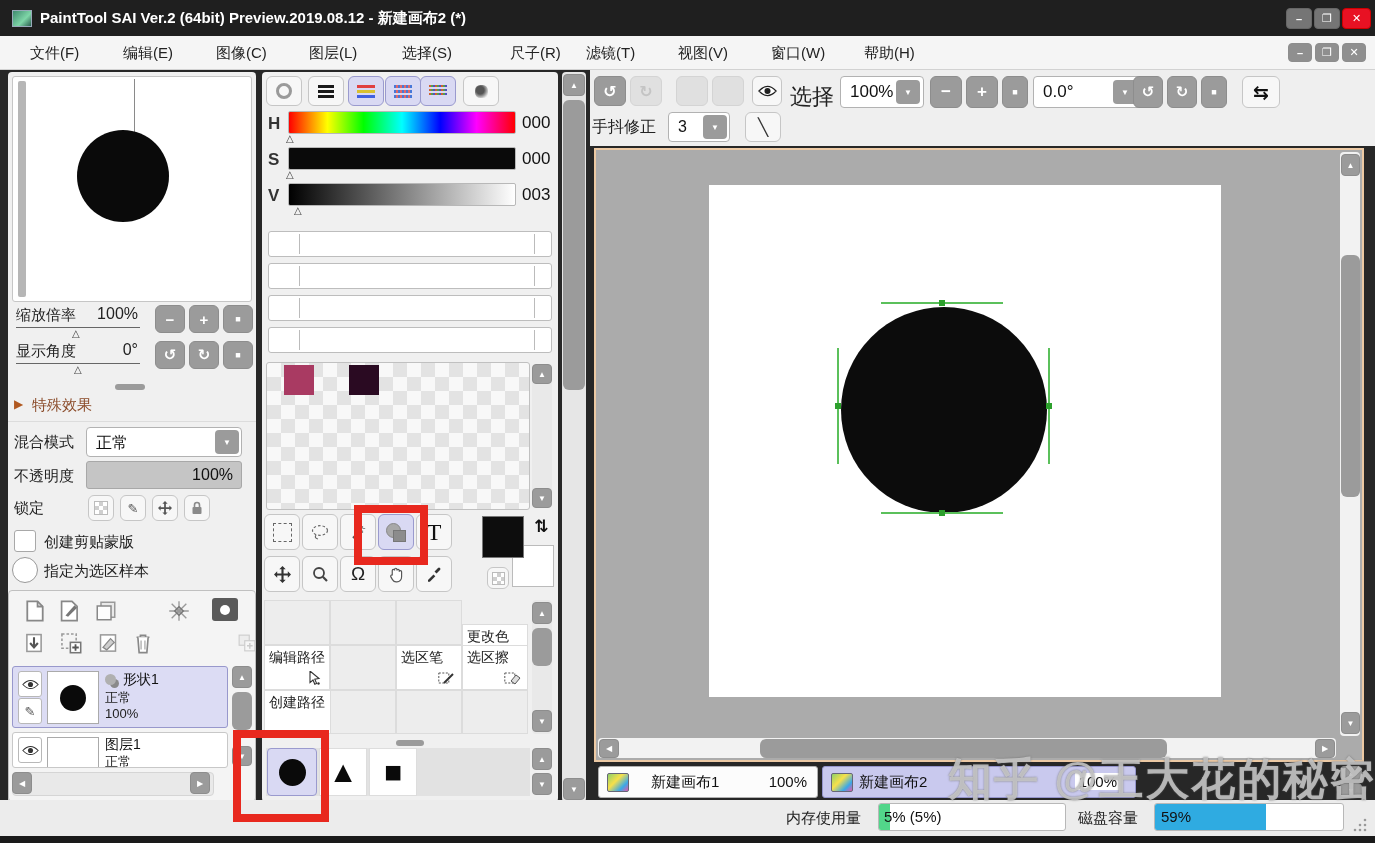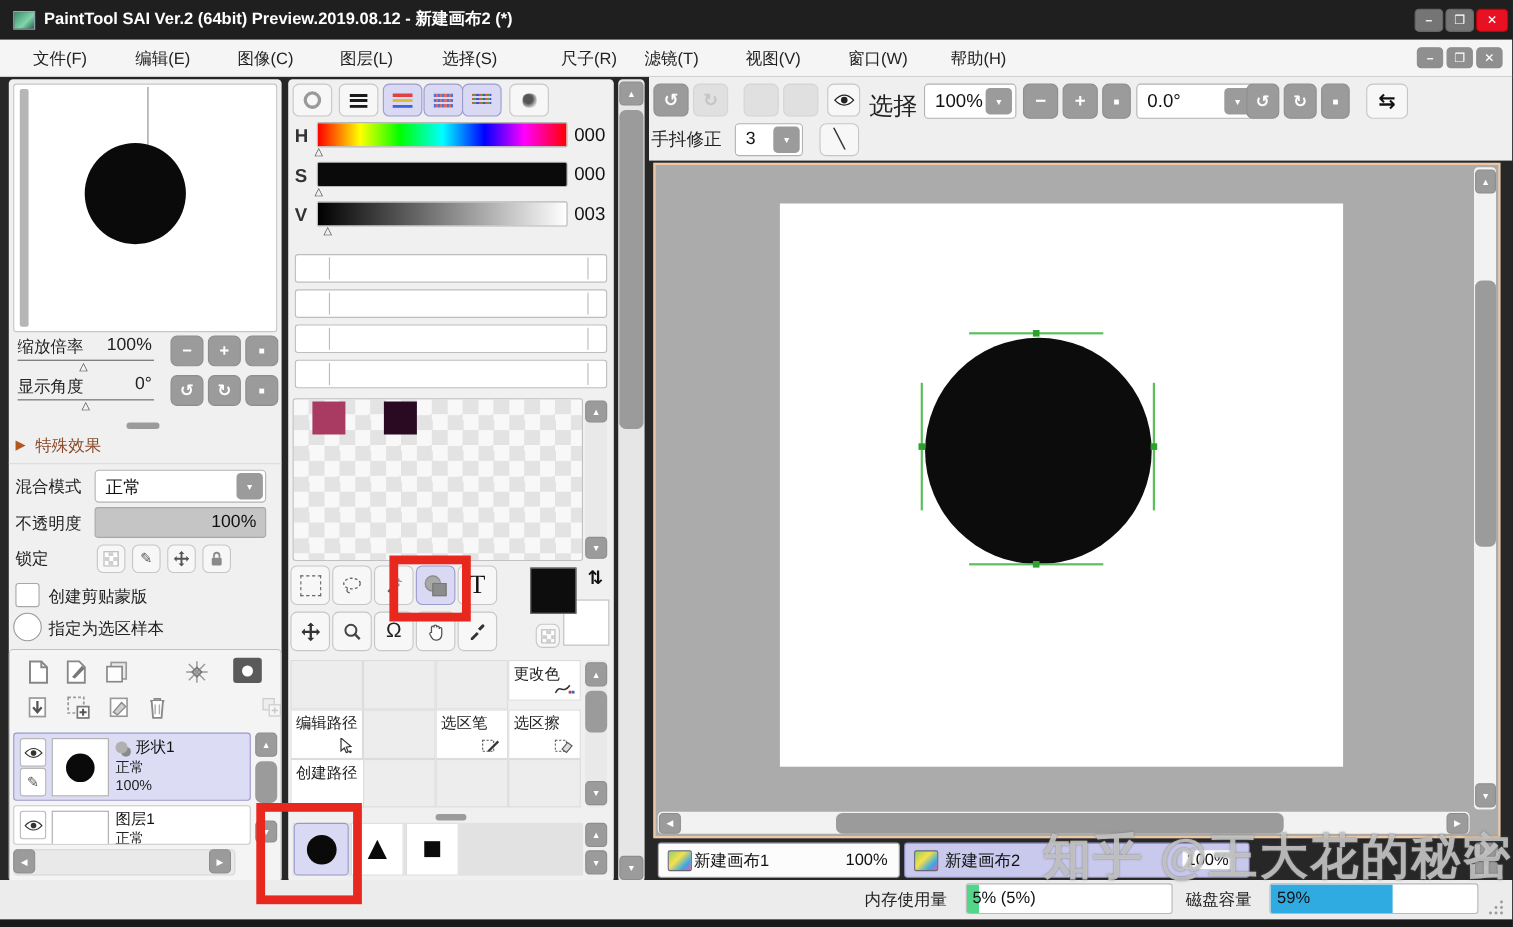--- a/index.html
+++ b/index.html
@@ -324,21 +324,21 @@
   <div class="toolbtn" style="left:416px;top:556px;">
     <svg width="16" height="16" viewBox="0 0 16 16">
         <path d="M2 14 l5.5-5.5 1.8 1.8 L3.8 15.8 H2 Z" fill="#333"></path>
         <path d="M8.5 5.5 l2 2 L14 4 a1.4 1.4 0 0 0 -2 -2 Z" fill="#333"></path>
       </svg>
   </div>
 
   <div class="cell" style="left:264px;top:600px;width:66px;height:45px;"></div>
   <div class="cell" style="left:330px;top:600px;width:66px;height:45px;"></div>
   <div class="cell" style="left:396px;top:600px;width:66px;height:45px;"></div>
-  <div class="cell filled" style="left:462px;top:600px;width:66px;height:37px;">
+  <div class="cell filled" style="left:462px;top:624px;width:66px;height:37px;">
     <span class="cap">更改色</span>
     <svg style="position:absolute;right:4px;bottom:3px;" width="20" height="14" viewBox="0 0 20 14">
         <path d="M2 11 C6 2 9 13 15 4" fill="none" stroke="#333" stroke-width="1.4"></path>
         <rect x="14" y="9" width="2.5" height="2.5" fill="#c33"></rect>
         <rect x="16.8" y="9" width="2.5" height="2.5" fill="#36c"></rect>
       </svg>
   </div>
   <div class="cell filled" style="left:264px;top:645px;width:66px;height:45px;">
     <span class="cap">编辑路径</span>
     <svg style="position:absolute;right:8px;bottom:4px;" width="12" height="14" viewBox="0 0 12 14">
@@ -452,21 +452,21 @@
     <div class="scrollthumb" style="left:745px;top:105px;width:19px;height:242px;"></div>
     <div class="btn sm" style="left:745px;top:562px;width:19px;height:22px;font-size:8px;">▼</div>
     <div class="scrolltrack" style="left:2px;top:588px;width:738px;height:20px;background:#f2f2f2;"></div>
     <div class="btn sm" style="left:3px;top:589px;width:20px;height:19px;font-size:8px;">◀</div>
     <div class="scrollthumb" style="left:164px;top:589px;width:407px;height:19px;"></div>
     <div class="btn sm" style="left:719px;top:589px;width:20px;height:19px;font-size:8px;">▶</div>
   </div>
 
   <div class="abs" style="left:598px;top:766px;width:220px;height:32px;background:#fcfcfc;border:1px solid #b0b0b0;border-radius:3px;box-sizing:border-box;">
     <div class="tabicon" style="left:8px;top:6px;"></div>
-    <span class="abs" style="left:32px;top:6px;font-size:15px;color:#111;">新建画布1</span>
+    <span class="abs" style="left:52px;top:6px;font-size:15px;color:#111;">新建画布1</span>
     <span class="abs" style="right:10px;top:6px;font-size:15px;color:#111;">100%</span>
   </div>
   <div class="abs" style="left:822px;top:766px;width:314px;height:32px;background:#c9c9ee;border:1px solid #9595cc;border-radius:3px;box-sizing:border-box;">
     <div class="tabicon" style="left:8px;top:6px;"></div>
     <span class="abs" style="left:36px;top:6px;font-size:15px;color:#111;">新建画布2</span>
     <span class="abs" style="right:14px;top:6px;font-size:15px;color:#111;background:#fff;padding:0 4px;">100%</span>
   </div>
   <div class="btn sm" style="left:1340px;top:766px;width:22px;height:14px;font-size:7px;">▲</div>
   <div class="btn sm" style="left:1340px;top:783px;width:22px;height:14px;font-size:7px;">▼</div>
 

